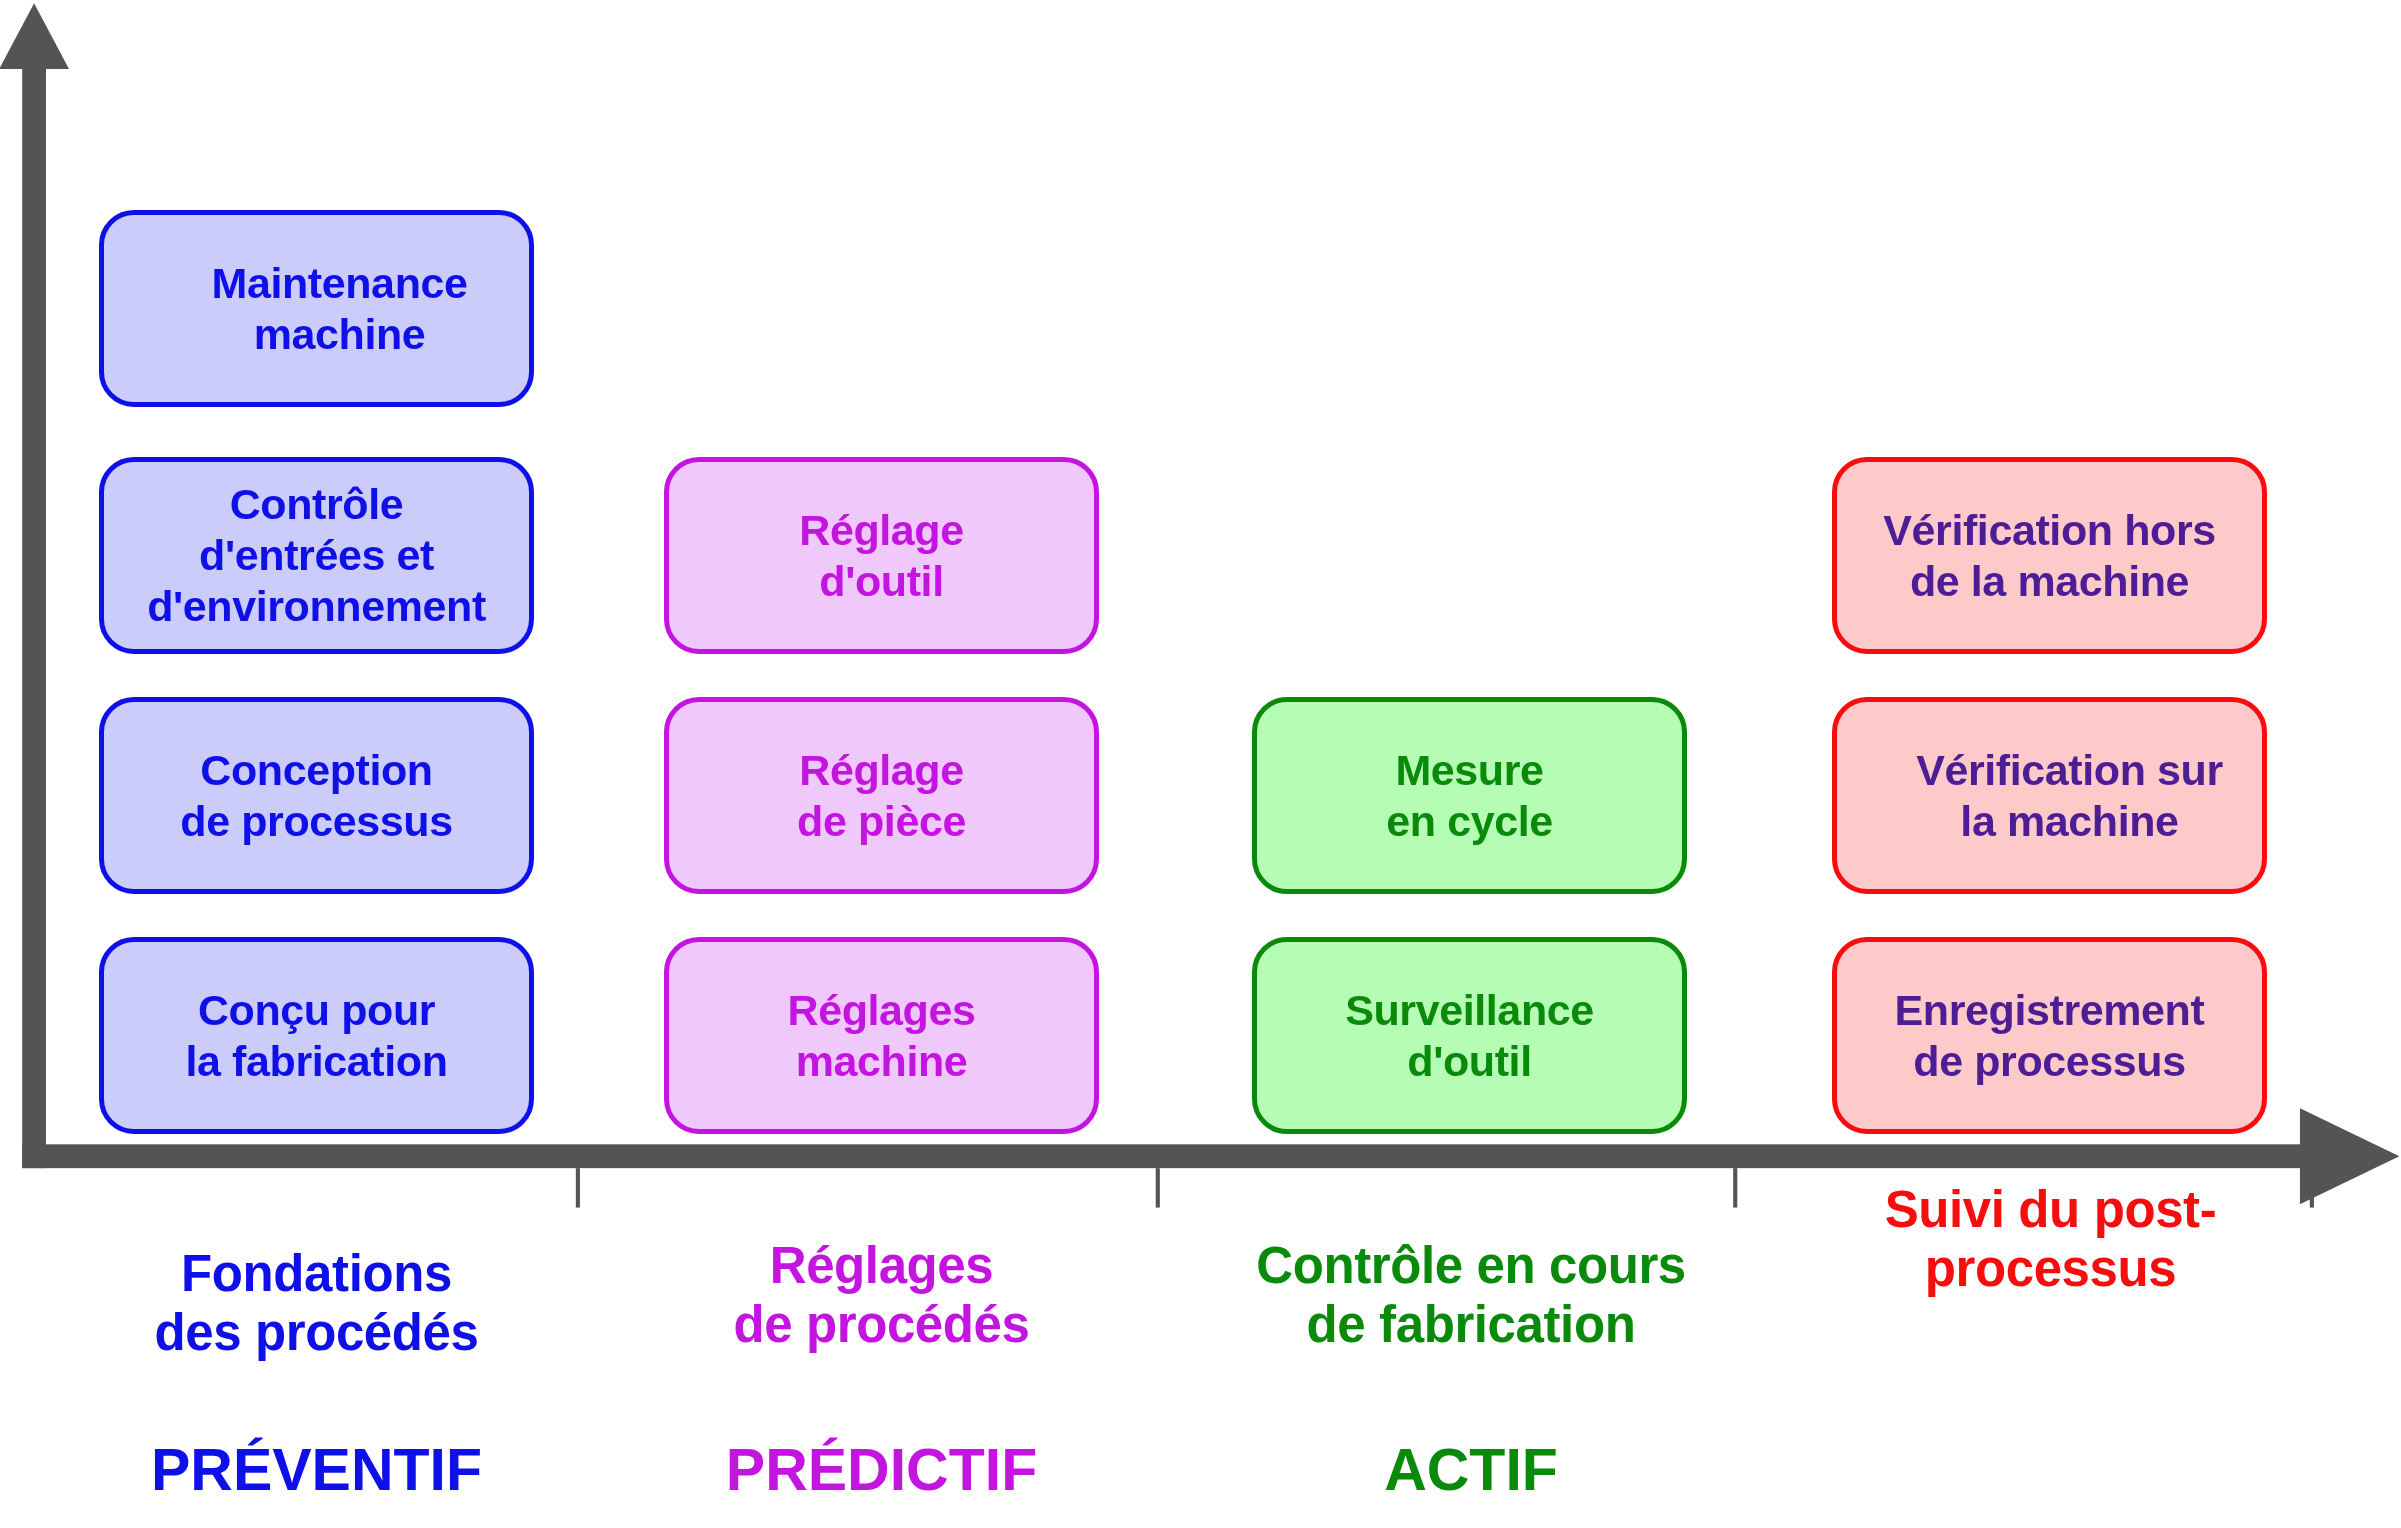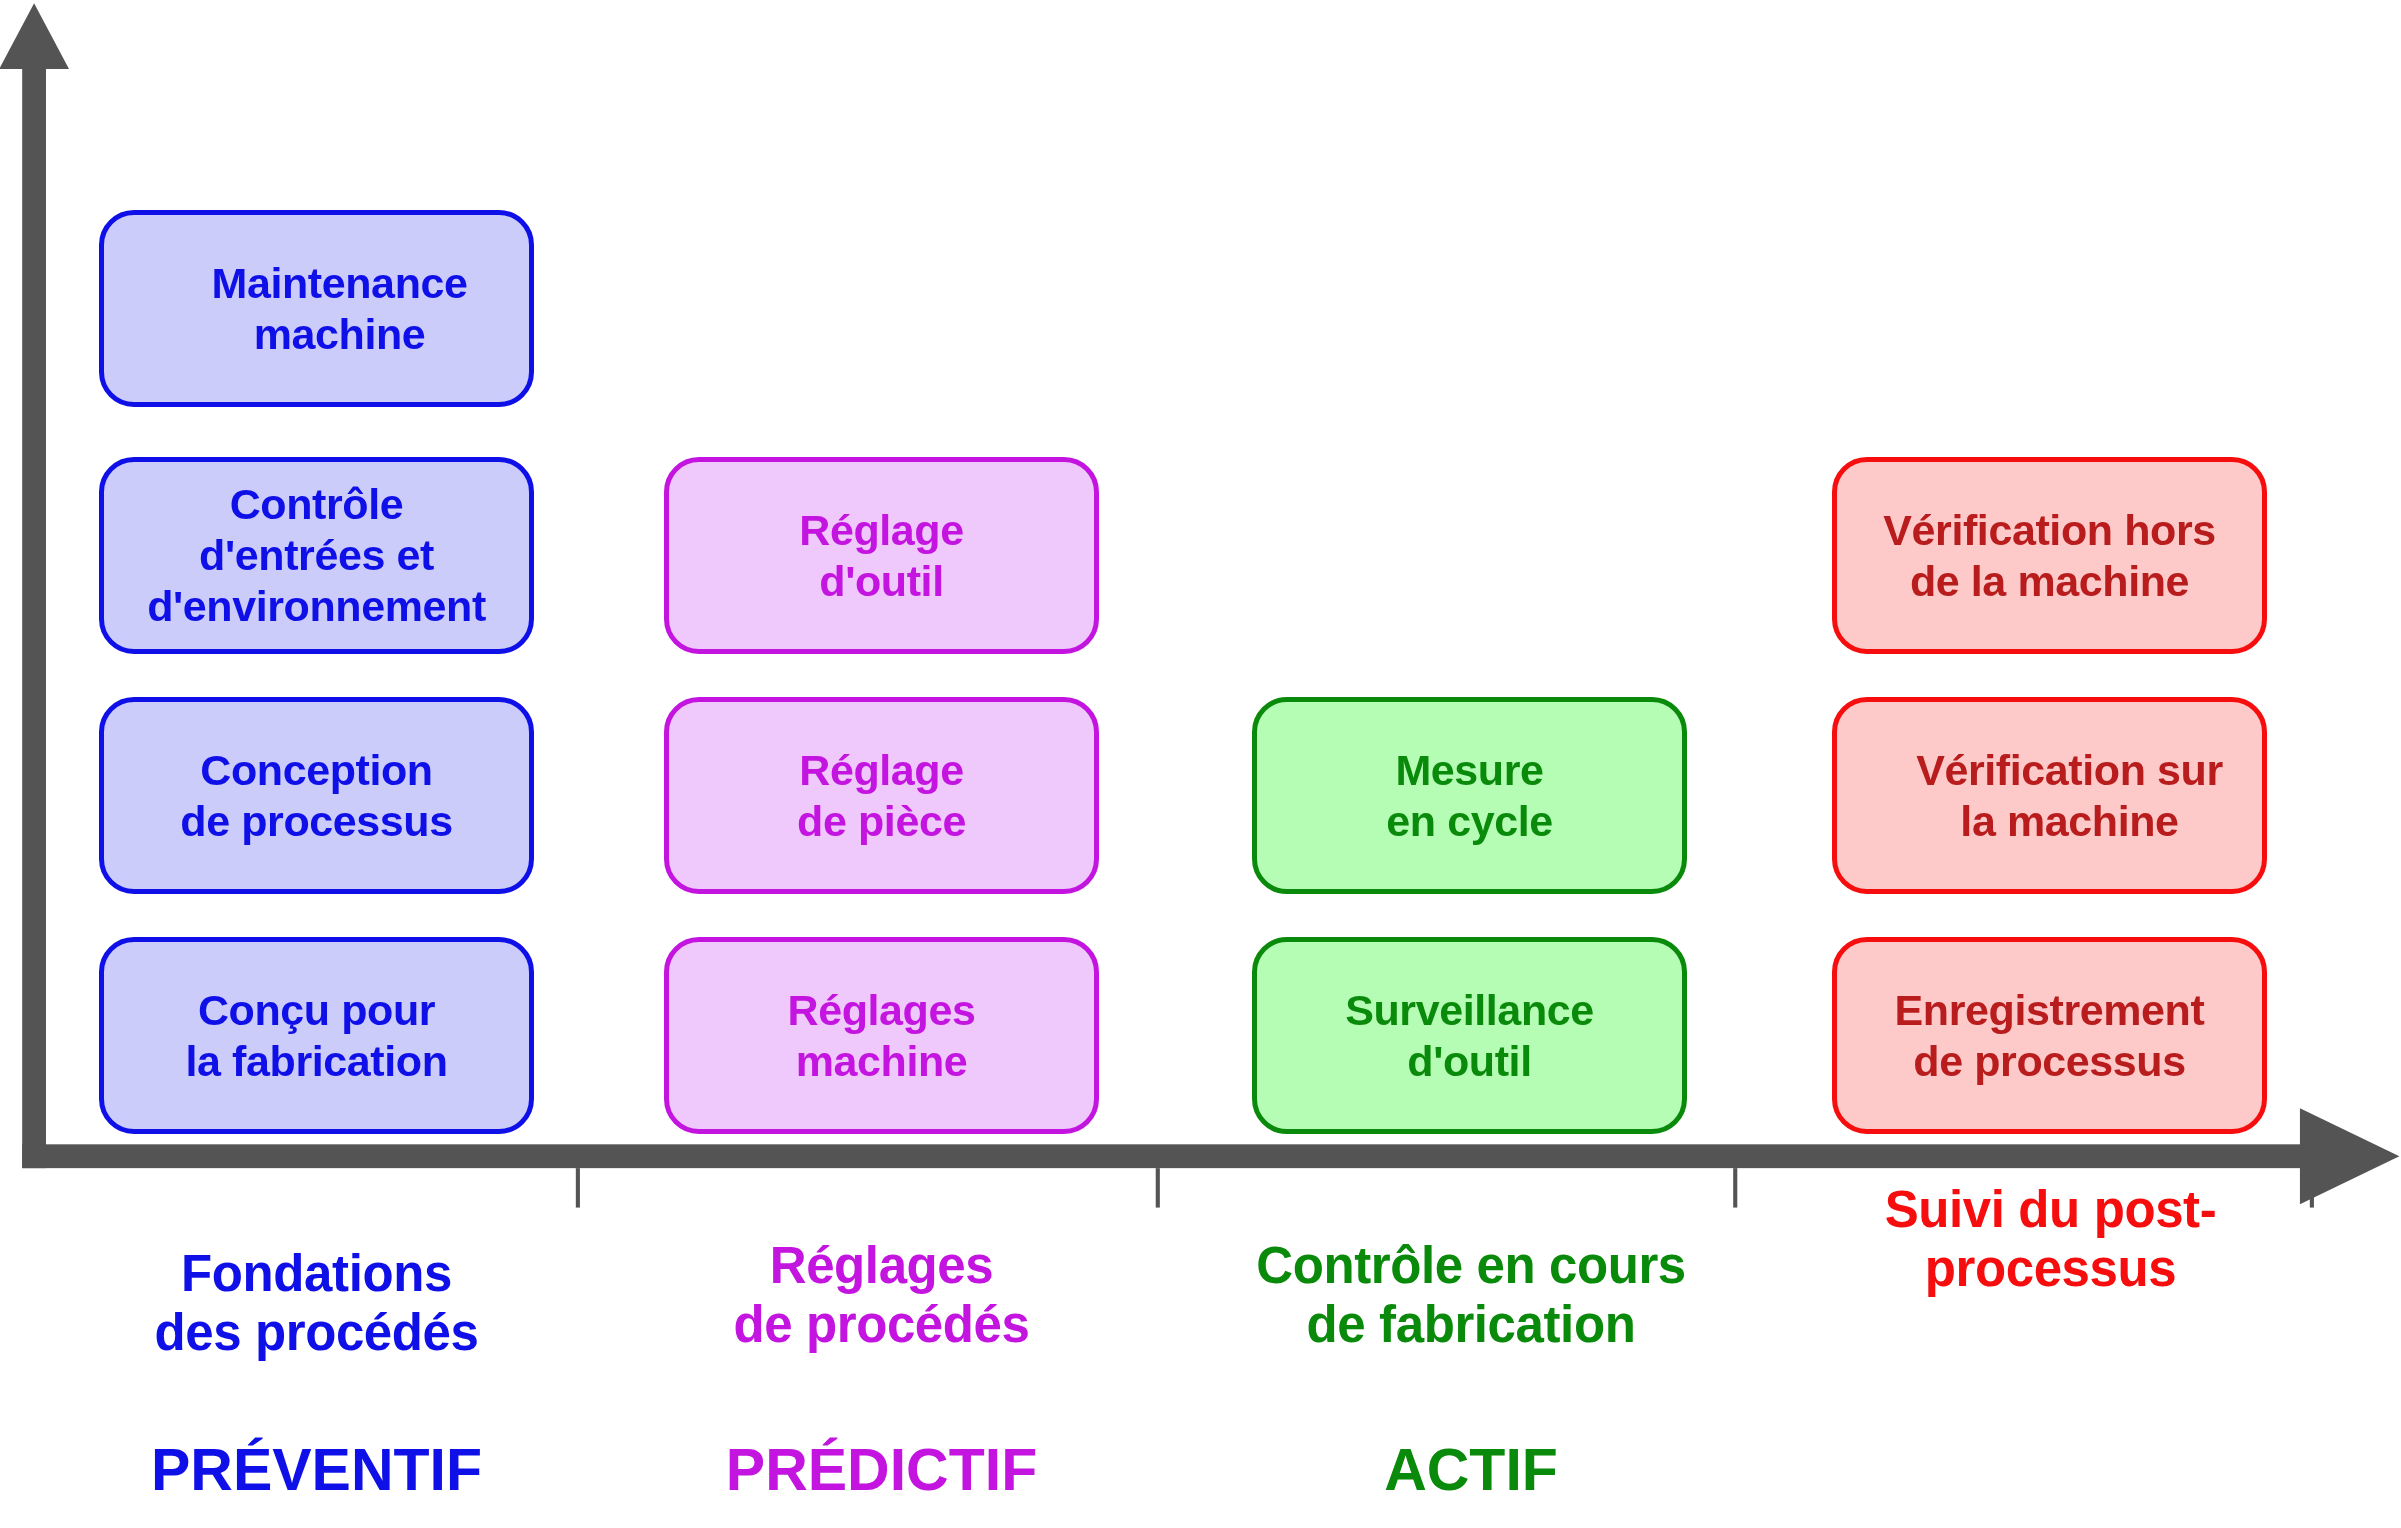--- a/index.html
+++ b/index.html
@@ -28,21 +28,21 @@
     text-align:center;
     font-weight:bold;
     font-size:43px;
     line-height:1.18;
     letter-spacing:-0.4px;
     white-space:pre-line;
   }
   .box.blue    {background:#ccccfa;border-color:#0f0fe8;color:#0f0fe8;}
   .box.magenta {background:#efc9fc;border-color:#c314e0;color:#c314e0;}
   .box.green   {background:#b5fcb5;border-color:#0a8a0a;color:#0a8a0a;}
-  .box.red     {background:#fdc9c9;border-color:#f60d0d;color:#b91c1c;}
+  .box.red     {background:#fdc9c9;border-color:#f60d0d;color:#4c1d95;}
 
   
   .cat-label{
     position:absolute;
     text-align:center;
     font-weight:bold;
     font-size:51px;
     line-height:1.16;
     white-space:pre-line;
     letter-spacing:-0.4px;

